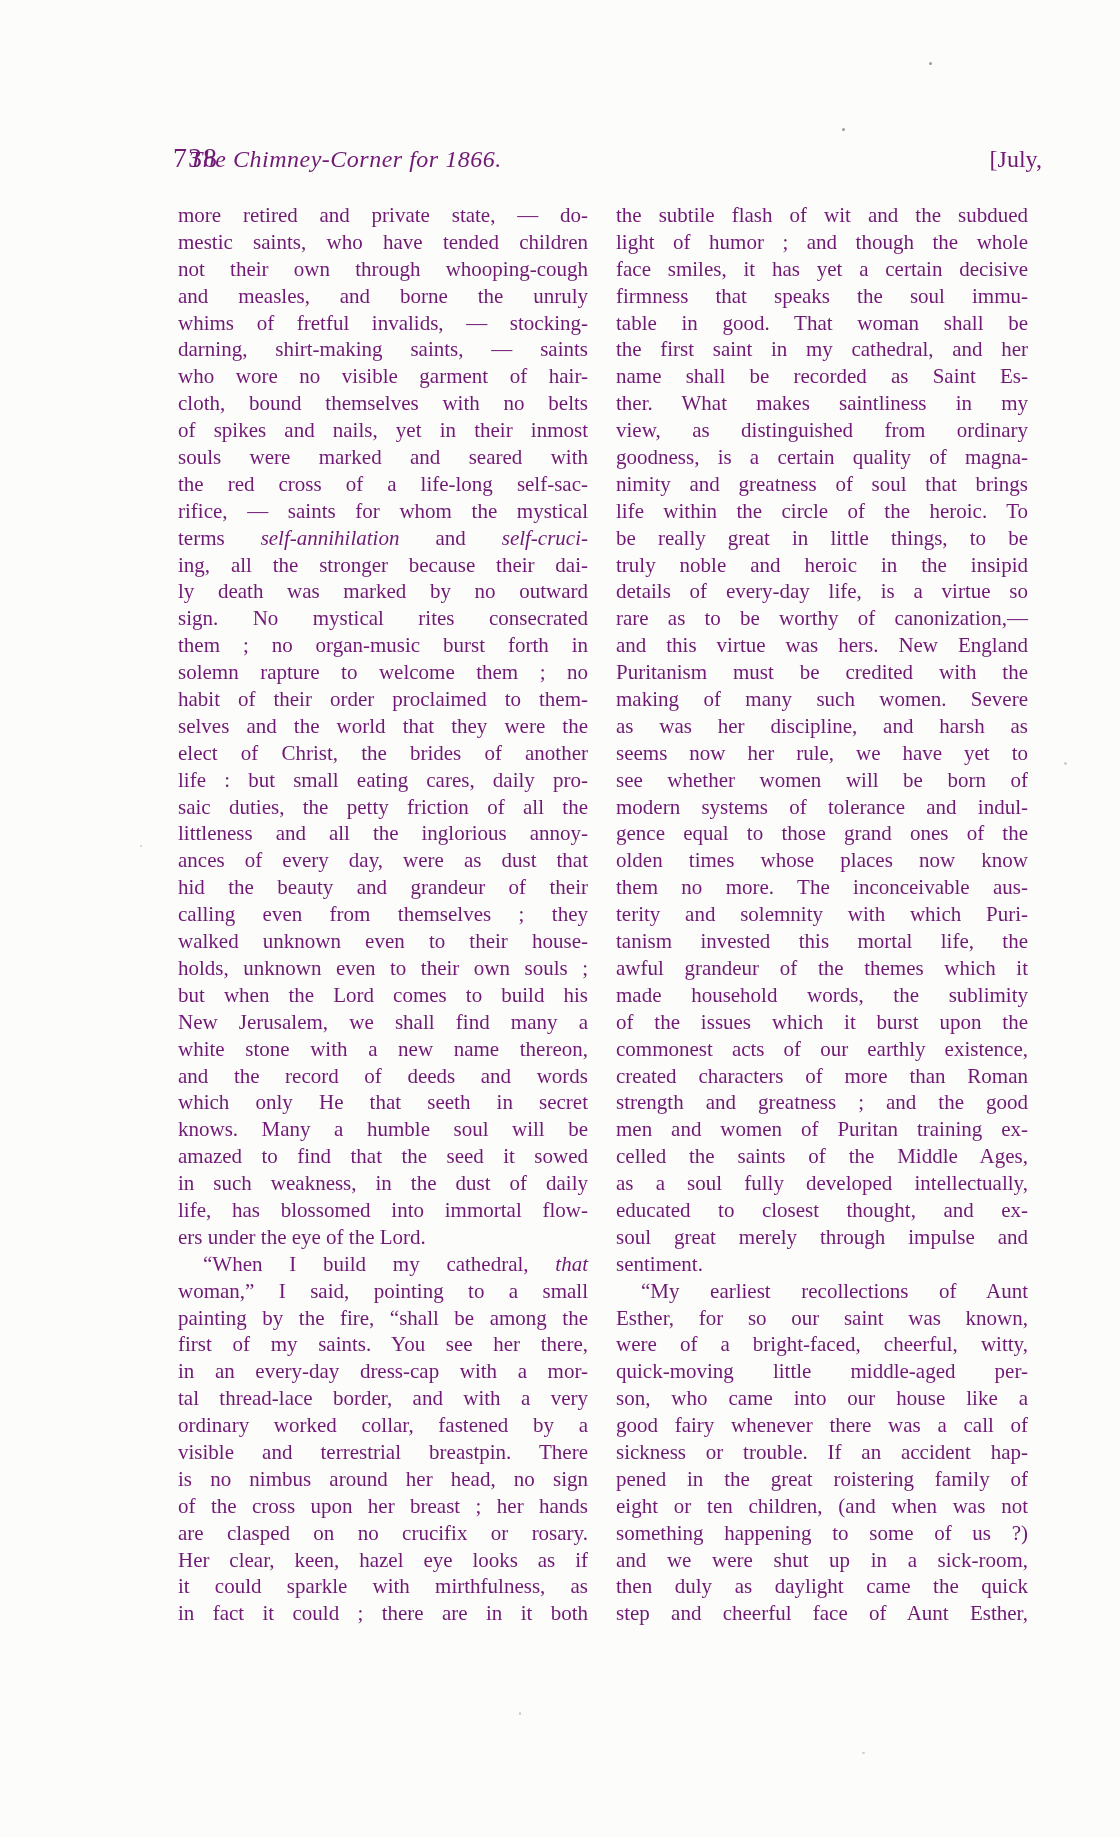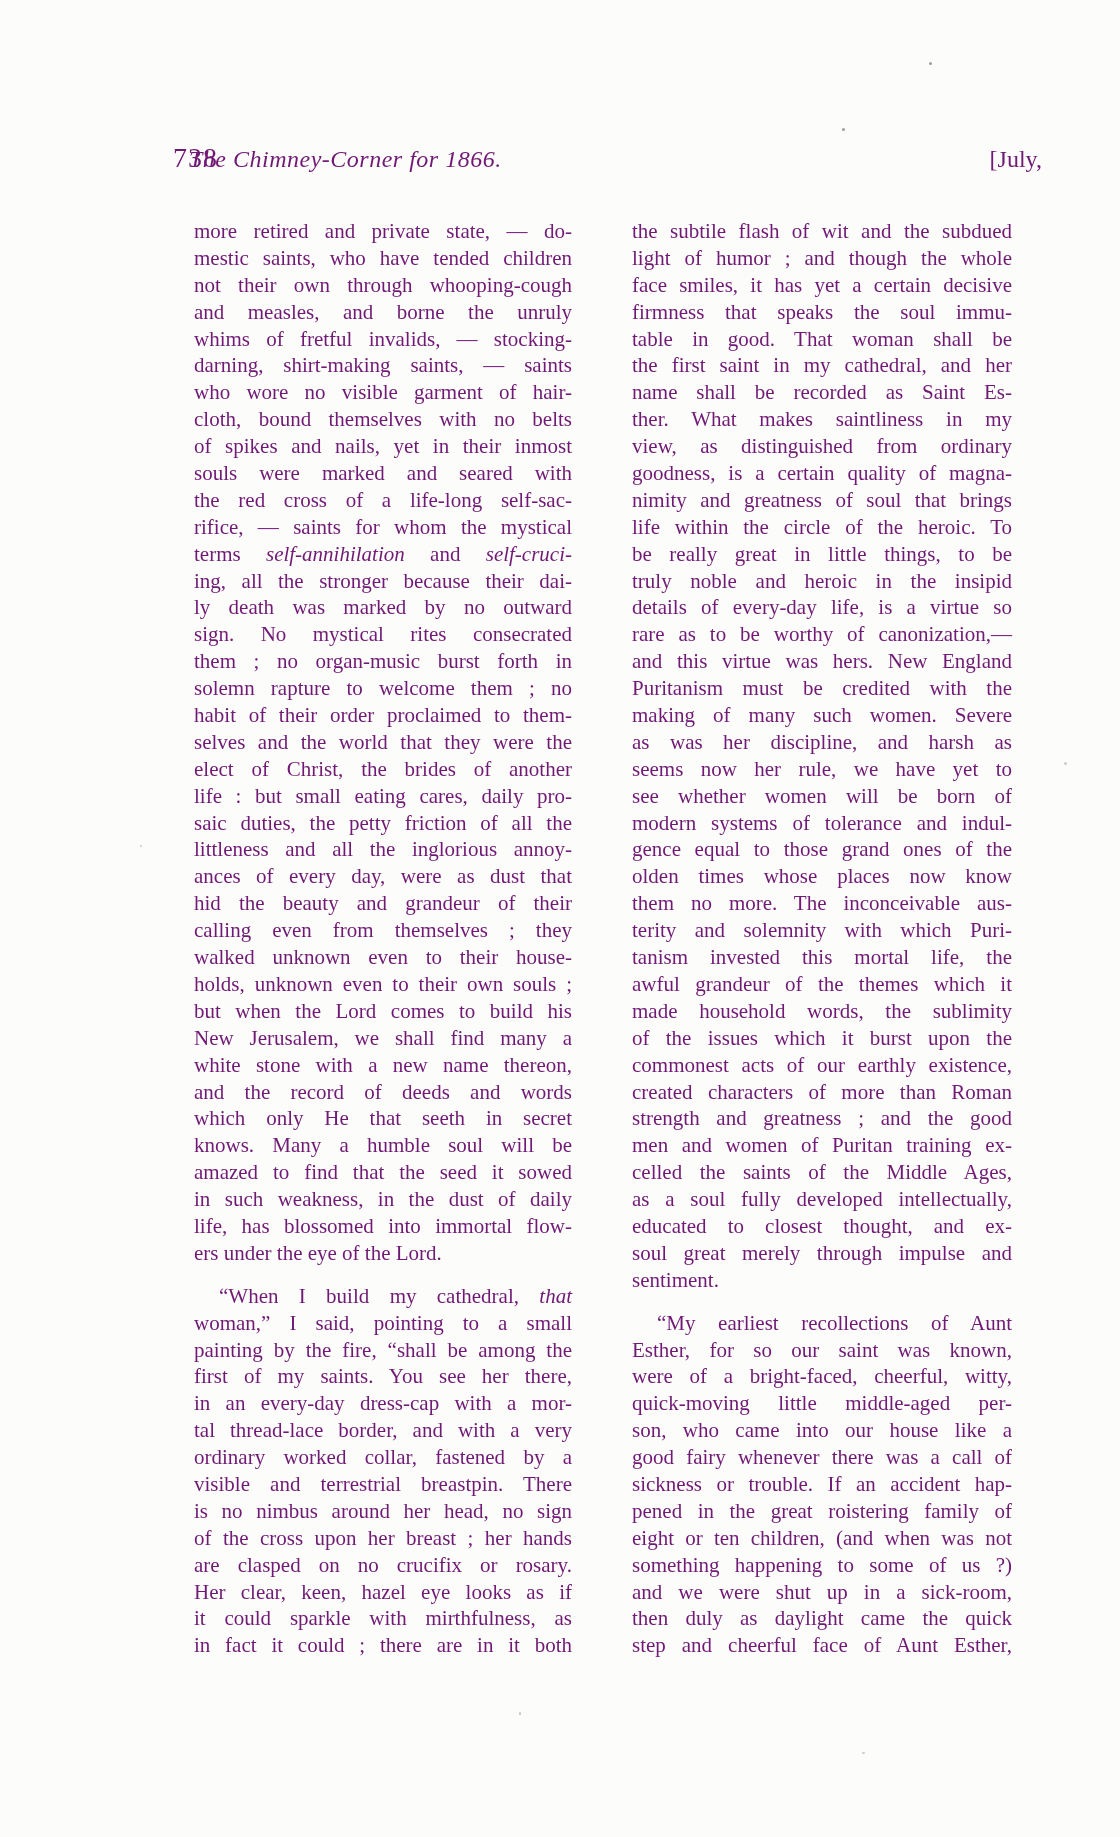--- a/index.html
+++ b/index.html
@@ -28,21 +28,21 @@
     font-size:24px;line-height:28px;
   }
   
   .columns{
     position:absolute;left:178px;top:202px;
     display:flex;gap:28px;
   }
   .col{font-size:21px;}
   .col-left{width:410px;}
   .col-right{width:412px;}
-  .para{margin:16px;}
+  .para{margin:0;}
   .line{
     height:26.9px;line-height:26.9px;
     text-align:justify;
     -moz-text-align-last:justify;
     text-align-last:justify;
     white-space:normal;
     overflow:visible;
   }
   .line.endline{
     -moz-text-align-last:left;

